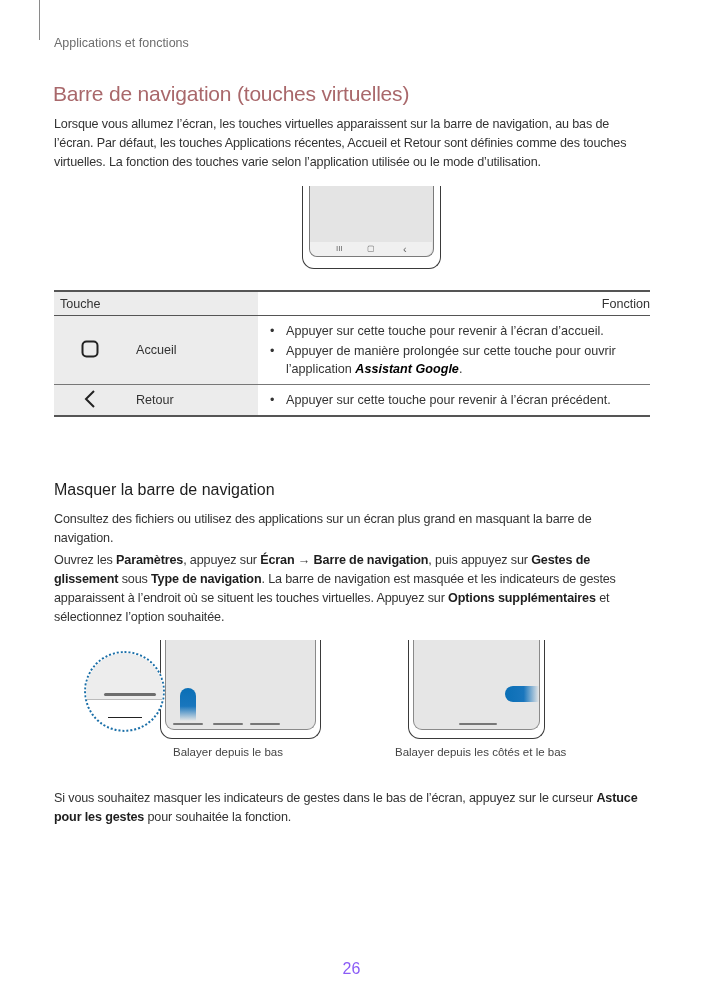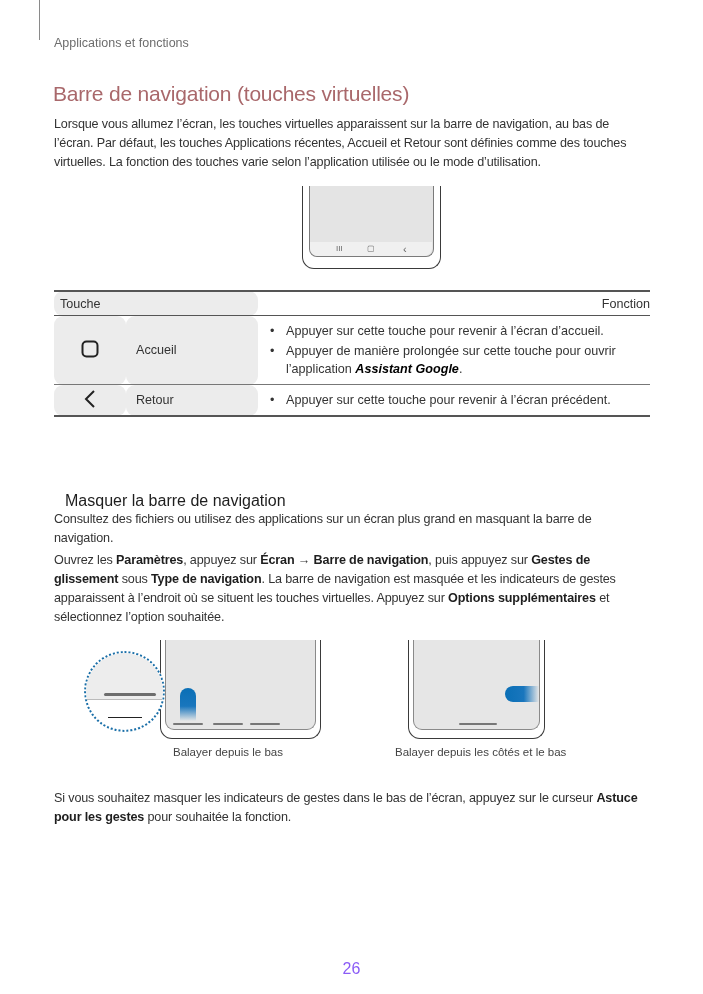--- a/index.html
+++ b/index.html
@@ -13,34 +13,34 @@
 
   
   .phone-top { position:absolute; left:279px; top:186px; width:132px; height:84px;margin-left:23px; }
   .phone-top .frame { position:absolute; left:0; top:0; width:137px; height:82px; border:1.5px solid #3a3a3a; border-top:none; border-radius:0 0 12px 12px; }
   .phone-top .screen { position:absolute; left:7px; top:0; width:123px; height:70px; background:#e4e4e4; border:1px solid #7a7a7a; border-top:none; border-radius:0 0 8px 8px; }
   .phone-top .navbar { position:absolute; left:8px; top:56px; width:122px; height:14px; background:#f0f0f0; border-radius:0 0 8px 8px; }
   .nav-glyph { position:absolute; top:0; font-size:8px; color:#666; line-height:14px; }
 
   
   .table { position:absolute; left:54px; top:290px; width:596px; border-collapse:collapse; font-size:12.6px; color:#333; }
-  .table td, .table th { padding:0; vertical-align:middle;border-radius:9px; }
+  .table td, .table th { padding:0; vertical-align:middle; }
   .table thead tr { border-top:2px solid #555; border-bottom:1px solid #555; }
   .table tbody tr { border-bottom:1px solid #777; }
   .table tbody tr:last-child { border-bottom:2px solid #555; }
   .th-touche { background:#ececec; text-align:left; font-weight:normal; height:23px; padding-left:6px !important; }
   .th-fonction { text-align:right; font-weight:normal; padding-left:10px !important; }
   .c-icon { background:#ececec; width:72px; text-align:center; }
   .c-label { background:#ececec; width:122px; padding-left:10px !important; line-height:18px; }
   .c-func { padding:4px 10px 4px 10px !important; }
   .bullet { position:relative; padding-left:18px; line-height:18px; margin:2px 0; }
   .bullet::before { content:"•"; position:absolute; left:2px; top:0; }
   .bullet b { color:#000000;font-style:italic; }
 
-  .sub-title { position:absolute; left:54px; top:481px; font-size:16px; color:#1e1e1e; margin:11px; font-weight:normal; }
+  .sub-title { position:absolute; left:54px; top:481px; font-size:16px; color:#1e1e1e; margin:0; font-weight:normal; }
 
   
   .phone-a { position:absolute; left:160px; top:640px; width:161px; height:99px; }
   .phone-b { position:absolute; left:408px; top:640px; width:137px; height:99px; }
   .pframe { position:absolute; left:0; top:0; right:0; bottom:0; border:1.5px solid #3a3a3a; border-top:none; border-radius:0 0 12px 12px; }
   .pscreen { position:absolute; left:5px; top:0; right:5px; bottom:9px; background:#e6e6e6; border:1px solid #8a8a8a; border-top:none; border-radius:0 0 9px 9px; }
   .gbar { position:absolute; height:2px; background:#777; border-radius:1px; }
   .blob-v { position:absolute; width:16px; height:33px; border-radius:8px 8px 0 0; background:linear-gradient(to bottom,#0a6fb6 0%,#1976bd 55%,rgba(25,118,189,0) 100%); }
   .blob-h { position:absolute; width:34px; height:16px; border-radius:8px 0 0 8px; background:linear-gradient(to right,#0a6fb6 0%,#1976bd 55%,rgba(25,118,189,0) 100%); }
   .magnifier { position:absolute; left:84px; top:651px; width:77px; height:77px; border-radius:50%; border:2.5px dotted #1a6fa8; background:#fff; overflow:hidden; }

